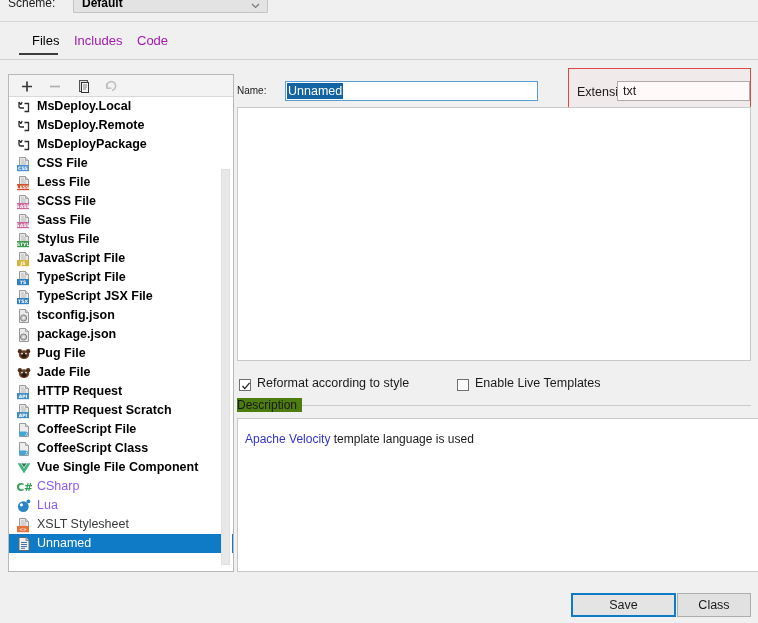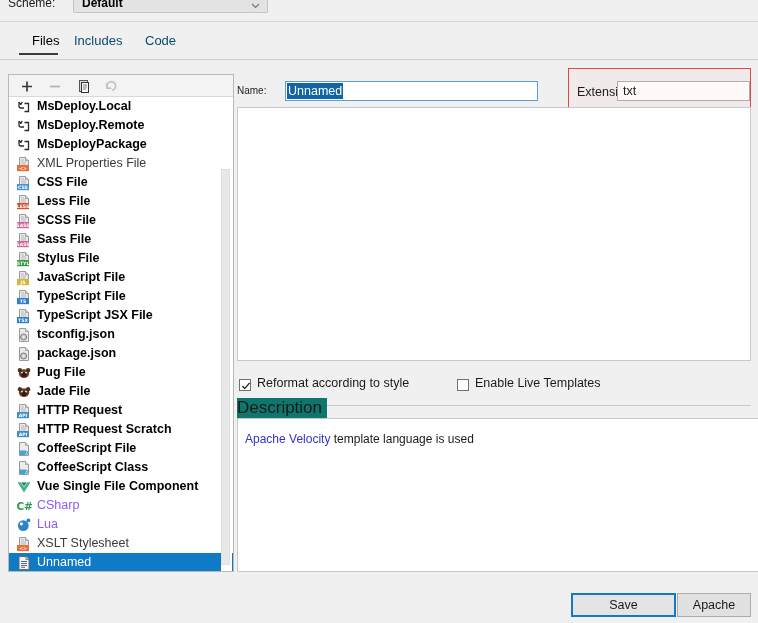--- a/index.html
+++ b/index.html
@@ -32,21 +32,21 @@
   }
   .sep-top{
     position:absolute;left:0;top:21px;width:758px;height:1px;background:#d6d6d6;
   }
 
   
   .tabs{
     position:absolute;left:0;top:22px;width:758px;height:37px;background:#f0f0f0;
   }
   .tab{
-    position:absolute;top:11px;font-size:13px;color:#0c4a6e;cursor:default;
+    position:absolute;top:11px;font-size:13px;color:#a21caf;cursor:default;
     padding:0 2px;
   }
   .tab.active{color:#000;margin-left:8px;}
   .tab-underline{
     position:absolute;height:2px;background:#3c3c3c;top:31px;
   }
   .tabs-line{
     position:absolute;left:0;top:59px;width:758px;height:1px;background:#d0d0d0;
   }
 
@@ -127,21 +127,21 @@
     background:#ffffff;border:1px solid #707070;box-sizing:border-box;
   }
   .chk .tick{
     position:absolute;left:1px;top:0px;width:10px;height:10px;
   }
   .chk-label{
     position:absolute;left:18px;top:-3px;font-size:12.5px;color:#1a1a1a;white-space:nowrap;
   }
 
   .desc-legend{
-    position:absolute;left:237px;top:398px;font-size:17px;color:#1a1a1a;background:#0f766e;
+    position:absolute;left:237px;top:398px;font-size:12px;color:#1a1a1a;background:#4d7c0f;
     padding-right:5px;z-index:2;
   }
   .desc-rule{
     position:absolute;left:300px;top:405px;width:451px;height:1px;background:#cacaca;
   }
   .desc-box{
     position:absolute;left:237px;top:418px;width:535px;height:154px;
     background:#ffffff;border:1px solid #c9c9c9;box-sizing:border-box;
   }
   .desc-text{
@@ -171,21 +171,21 @@
           <path d="M1 3 L4.5 6.5 L8 3" fill="none" stroke="#777" stroke-width="1.2"></path>
         </svg>
     </span>
   </div>
 </div>
 <div class="sep-top"></div>
 
 <div class="tabs">
   <div class="tab active" style="left:22px">Files</div>
   <div class="tab" style="left:72px">Includes</div>
-  <div class="tab" style="left:143px">Code</div>
+  <div class="tab" style="left:135px">Code</div>
   <div class="tab-underline" style="left:19px;width:39px"></div>
 </div>
 <div class="tabs-line"></div>
 
 <div class="list-panel">
   <div class="list-toolbar">
     <div class="tb-btn" style="left:8px">
       <svg width="20" height="17" viewBox="0 0 20 17">
           <path d="M10 3.5 V13.5 M5 8.5 H15" stroke="#3a3a3a" stroke-width="1.7" fill="none"></path>
         </svg>
@@ -233,30 +233,20 @@
             <path d="M3 3 l1.8 2.6 M6.2 3 l-1.4 2.6" stroke="#2b2b2b" stroke-width="1.3"></path>
             <path d="M8.5 4.5 h4 v8 h-4" fill="none" stroke="#2b2b2b" stroke-width="1.3"></path>
           </svg></span>
         <span class="li-label bold">MsDeployPackage</span>
       </div>
       <div class="list-item">
         <span class="li-ico"><svg width="16" height="16" viewBox="0 0 16 16">
             <path d="M3.5 1.5 h6 l3 3 v6.5 h-9 z" fill="#e9e9e9" stroke="#9a9a9a" stroke-width="1"></path>
             <path d="M9.5 1.5 v3 h3" fill="#cfcfcf" stroke="#9a9a9a" stroke-width="0.8"></path>
             <path d="M5 4 h3 M5 6 h5 M5 8 h5" stroke="#a8a8a8" stroke-width="0.7"></path>
-            <rect x="1" y="9" width="12" height="6.2" fill="#e8703a"></rect>
-            <text x="7" y="14.1" font-size="4.6" fill="#ffffff" text-anchor="middle" font-family="DejaVu Sans, sans-serif" font-weight="bold">&lt;&gt;</text>
-          </svg></span>
-        <span class="li-label norm">XML Properties File</span>
-      </div>
-      <div class="list-item">
-        <span class="li-ico"><svg width="16" height="16" viewBox="0 0 16 16">
-            <path d="M3.5 1.5 h6 l3 3 v6.5 h-9 z" fill="#e9e9e9" stroke="#9a9a9a" stroke-width="1"></path>
-            <path d="M9.5 1.5 v3 h3" fill="#cfcfcf" stroke="#9a9a9a" stroke-width="0.8"></path>
-            <path d="M5 4 h3 M5 6 h5 M5 8 h5" stroke="#a8a8a8" stroke-width="0.7"></path>
             <rect x="1" y="9" width="12" height="6.2" fill="#4a90d9"></rect>
             <text x="7" y="14.1" font-size="4.6" fill="#ffffff" text-anchor="middle" font-family="DejaVu Sans, sans-serif" font-weight="bold">CSS</text>
           </svg></span>
         <span class="li-label bold">CSS File</span>
       </div>
       <div class="list-item">
         <span class="li-ico"><svg width="16" height="16" viewBox="0 0 16 16">
             <path d="M3.5 1.5 h6 l3 3 v6.5 h-9 z" fill="#e9e9e9" stroke="#9a9a9a" stroke-width="1"></path>
             <path d="M9.5 1.5 v3 h3" fill="#cfcfcf" stroke="#9a9a9a" stroke-width="0.8"></path>
             <path d="M5 4 h3 M5 6 h5 M5 8 h5" stroke="#a8a8a8" stroke-width="0.7"></path>
@@ -480,13 +470,13 @@
 
 <span class="desc-legend">Description</span>
 <div class="desc-rule"></div>
 <div class="desc-box">
   <div class="desc-text">
     <span class="desc-link">Apache Velocity</span><span> template language is used</span>
   </div>
 </div>
 
 <div class="btn primary" style="left:571px;top:593px;width:105px">Save</div>
-<div class="btn" style="left:677px;top:593px;width:74px">Apache</div>
+<div class="btn" style="left:677px;top:593px;width:74px">Class</div>
 
 </body></html>

